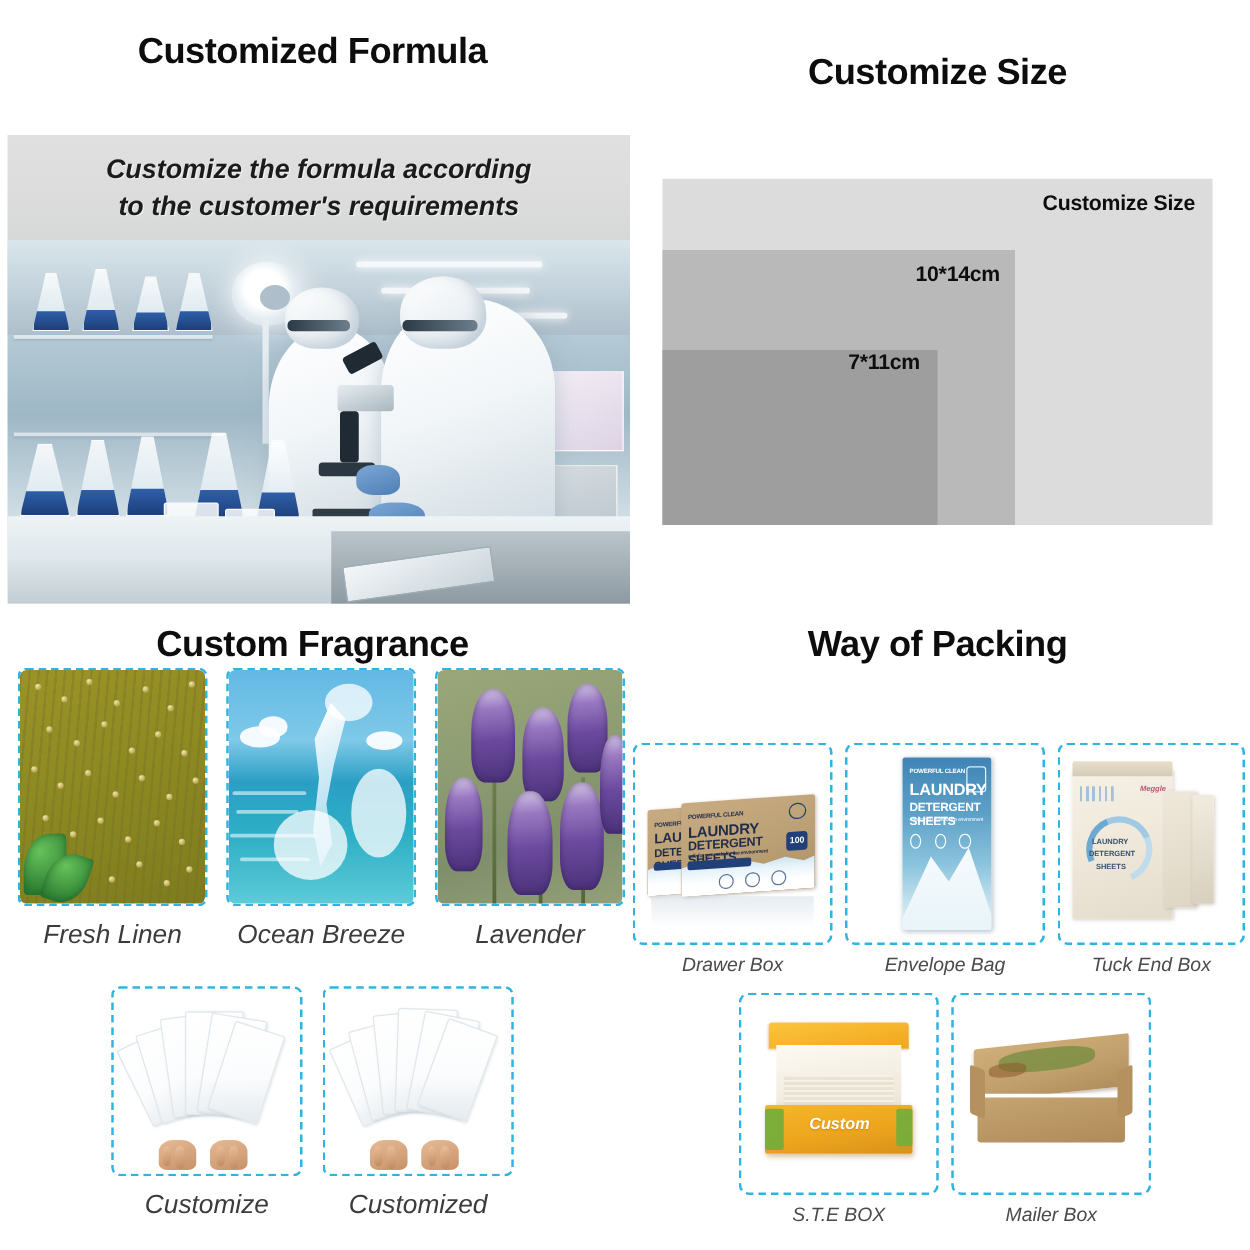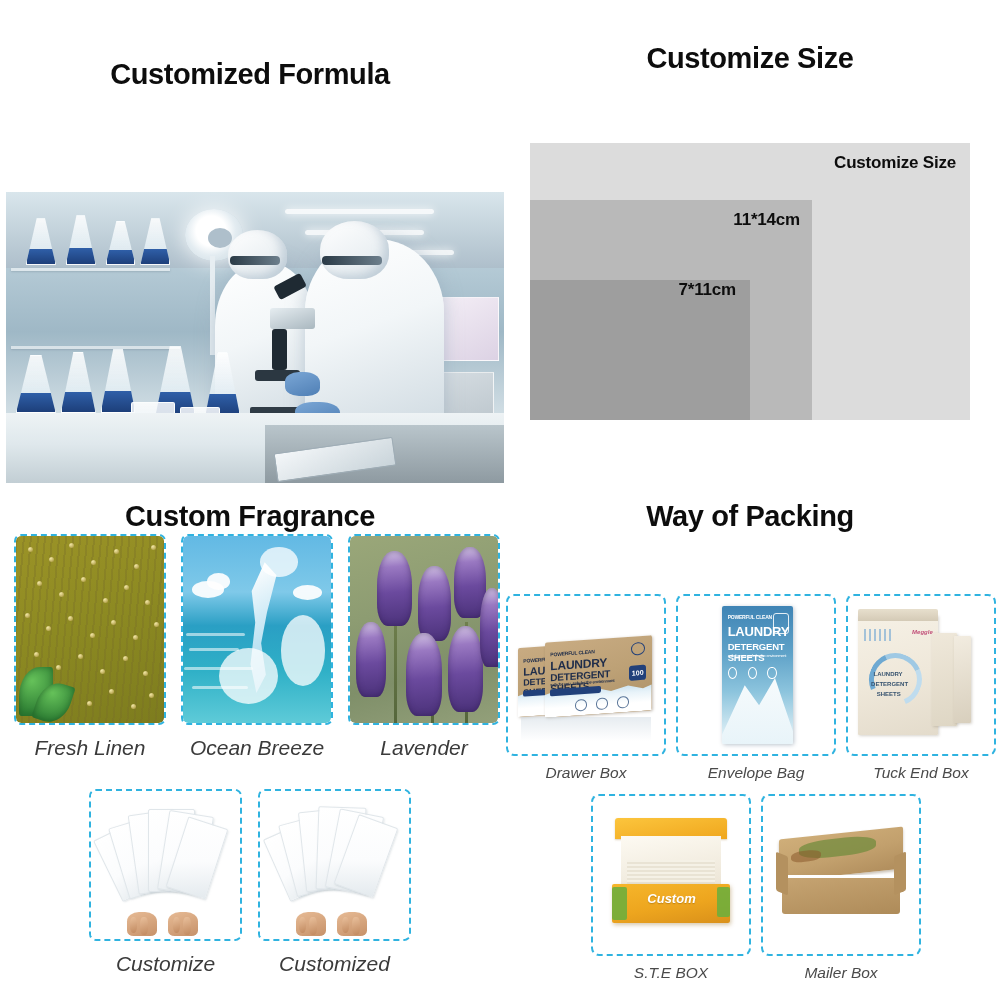--- a/index.html
+++ b/index.html
@@ -16,21 +16,21 @@
     font-weight: bold;
     color: #0d0d0d;
     letter-spacing: -0.4px;
     text-align: center;
     font-size: 29px;
     line-height: 36px;
     white-space: nowrap;
   }
 
   
-  #t-formula { left: 0; width: 500px; top: 56px; }
+  #t-formula { left: 0; width: 500px; top: 23px; }
 
   .banner {
     position: absolute;
     left: 6px; top: 108px; width: 498px; height: 84px;
     background: linear-gradient(180deg,#e0e0e0 0%,#dcdcdc 60%,#d6d8d8 100%);
     display: flex; align-items: center; justify-content: center;
   }
   .banner-txt {
     font-style: italic; font-weight: 600;
     font-size: 21.5px; line-height: 30px;
@@ -336,20 +336,26 @@
     position:absolute; background: #6f8b3c; opacity:.72; border-radius:40%;
   }
 </style>
 </head>
 <body>
 
 <div class="page">
 
   <div class="sec-title" id="t-formula">Customized Formula</div>
 
+  <div class="banner">
+    <div class="banner-txt">
+      <div>Customize the formula according</div>
+      <div>to the customer's requirements</div>
+    </div>
+  </div>
 
   <div class="lab">
     <div class="ceil"></div>
     <div class="tube" style="left:56%; top:6%; width:30%;"></div>
     <div class="tube" style="left:60%; top:13%; width:24%;"></div>
     <div class="tube" style="left:70%; top:20%; width:20%;"></div>
 
     <div class="lamp" style="left:36%; top:6%;"></div>
     <div class="lamp-arm" style="left:41%; top:22%; height:34%;"></div>
 
@@ -416,21 +422,21 @@
     <div class="clip" style="left:54%; bottom:3%; width:24%; height:10%;"></div>
   </div>
 
   <div class="sec-title" id="t-size">Customize Size</div>
 
   <div class="size-wrap">
     <div class="size-rect" id="rect-custom">
       <span class="lbl">Customize Size</span>
     </div>
     <div class="size-rect" id="rect-1114">
-      <span class="lbl">11*14cm</span>
+      <span class="lbl">10*14cm</span>
     </div>
     <div class="size-rect" id="rect-711">
       <span class="lbl">7*11cm</span>
     </div>
   </div>
 
   <div class="sec-title" id="t-frag">Custom Fragrance</div>
 
   <div class="tile" id="tile-linen">
     <div class="tile-inner">

